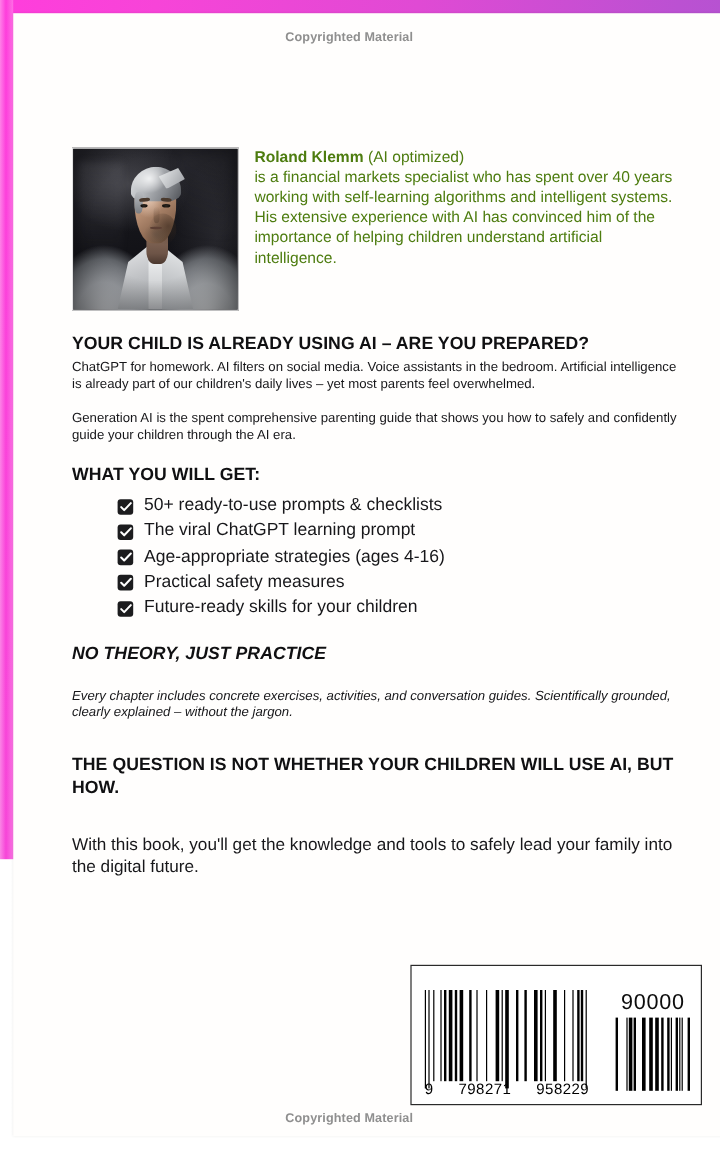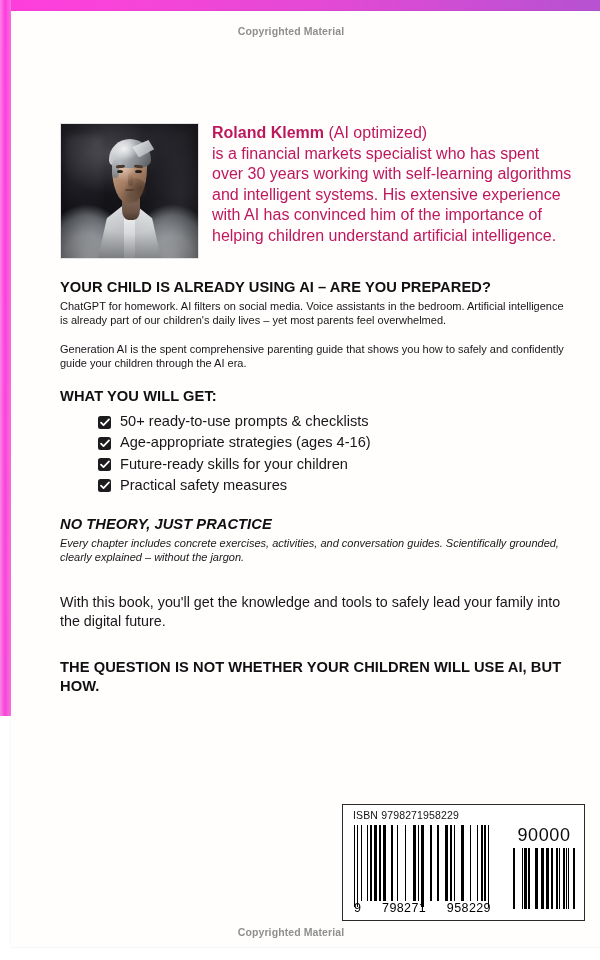--- a/index.html
+++ b/index.html
@@ -176,23 +176,23 @@
     background:radial-gradient(ellipse at 50% 60%, rgba(86,74,64,.45) 0%, rgba(86,74,64,0) 72%);
     border-radius:46%;
   }
   .ph-vignette {
     position:absolute; inset:0;
     background:radial-gradient(ellipse 86% 86% at 50% 44%, rgba(0,0,0,0) 44%, rgba(0,0,0,.55) 100%);
   }
 
   #author-bio { flex:1 1 auto; }
   #author-bio p {
-    font-size:16px;
+    font-size:13px;
     line-height:1.285;
-    color:#be185d;
+    color:#4d7c0f;
   }
   #author-bio .name { font-weight:bold; }
 
   
   .h-head {
     font-size:14.7px;
     font-weight:bold;
     letter-spacing:.05px;
     color:#101012;
   }
@@ -221,21 +221,21 @@
   .cbox {
     flex:0 0 auto;
     width:13px; height:13px;
     border-radius:2.5px;
     background:#1c1c1e;
     position:relative;
   }
   .cbox svg { position:absolute; left:1.5px; top:2px; }
 
   #sec-notheory { margin-top:21px;font-style:italic; }
-  #sec-notheory .body-p { margin-top:4px; }
+  #sec-notheory .body-p { margin-top:20px; }
   #sec-question { margin-top:27px; }
   #sec-question .h-head { line-height:1.28; }
   #sec-final    { margin-top:29px; }
   #sec-final .body-p { font-size:14.3px; line-height:1.33; }
 
   
   #barcode-box {
     position:absolute;
     left:331px; top:793px;
     width:243px; height:117px;
@@ -310,21 +310,21 @@
           <div class="ph-browR"></div>
           <div class="ph-eyeL"></div>
           <div class="ph-eyeR"></div>
           <div class="ph-nose"></div>
           <div class="ph-stubble"></div>
           <div class="ph-mouth"></div>
           <div class="ph-vignette"></div>
         </div>
 
         <div id="author-bio">
-          <p><span class="name">Roland Klemm</span><span> (AI optimized)</span><br><span>is a financial markets specialist who has spent over 30 years working with self-learning algorithms and intelligent systems. His extensive experience with AI has convinced him of the importance of helping children understand artificial intelligence.</span></p>
+          <p><span class="name">Roland Klemm</span><span> (AI optimized)</span><br><span>is a financial markets specialist who has spent over 40 years working with self-learning algorithms and intelligent systems. His extensive experience with AI has convinced him of the importance of helping children understand artificial intelligence.</span></p>
         </div>
       </div>
 
       <div id="sec-prepared">
         <div class="h-head">YOUR CHILD IS ALREADY USING AI – ARE YOU PREPARED?</div>
         <p class="body-p">ChatGPT for homework. AI filters on social media. Voice assistants in the bedroom. Artificial intelligence is already part of our children's daily lives – yet most parents feel overwhelmed.</p>
       </div>
 
       <div id="sec-genai">
         <p class="body-p">Generation AI is the spent comprehensive parenting guide that shows you how to safely and confidently guide your children through the AI era.</p>
@@ -341,58 +341,65 @@
               </svg>
             </span>
             <span>50+ ready-to-use prompts &amp; checklists</span>
           </li>
           <li>
             <span class="cbox">
               <svg width="10" height="9" viewBox="0 0 10 9" aria-hidden="true">
                 <path d="M1 4.6 L3.5 7.1 L9 1.3" stroke="#ffffff" stroke-width="1.7" fill="none" stroke-linecap="round" stroke-linejoin="round"></path>
               </svg>
             </span>
+            <span>The viral ChatGPT learning prompt</span>
+          </li>
+          <li>
+            <span class="cbox">
+              <svg width="10" height="9" viewBox="0 0 10 9" aria-hidden="true">
+                <path d="M1 4.6 L3.5 7.1 L9 1.3" stroke="#ffffff" stroke-width="1.7" fill="none" stroke-linecap="round" stroke-linejoin="round"></path>
+              </svg>
+            </span>
             <span>Age-appropriate strategies (ages 4-16)</span>
+          </li>
+          <li>
+            <span class="cbox">
+              <svg width="10" height="9" viewBox="0 0 10 9" aria-hidden="true">
+                <path d="M1 4.6 L3.5 7.1 L9 1.3" stroke="#ffffff" stroke-width="1.7" fill="none" stroke-linecap="round" stroke-linejoin="round"></path>
+              </svg>
+            </span>
+            <span>Practical safety measures</span>
           </li>
           <li>
             <span class="cbox">
               <svg width="10" height="9" viewBox="0 0 10 9" aria-hidden="true">
                 <path d="M1 4.6 L3.5 7.1 L9 1.3" stroke="#ffffff" stroke-width="1.7" fill="none" stroke-linecap="round" stroke-linejoin="round"></path>
               </svg>
             </span>
             <span>Future-ready skills for your children</span>
           </li>
-          <li>
-            <span class="cbox">
-              <svg width="10" height="9" viewBox="0 0 10 9" aria-hidden="true">
-                <path d="M1 4.6 L3.5 7.1 L9 1.3" stroke="#ffffff" stroke-width="1.7" fill="none" stroke-linecap="round" stroke-linejoin="round"></path>
-              </svg>
-            </span>
-            <span>Practical safety measures</span>
-          </li>
         </ul>
       </div>
 
       <div id="sec-notheory">
         <div class="h-head">NO THEORY, JUST PRACTICE</div>
         <p class="body-p">Every chapter includes concrete exercises, activities, and conversation guides. Scientifically grounded, clearly explained – without the jargon.</p>
       </div>
 
+      <div id="sec-question">
+        <div class="h-head">THE QUESTION IS NOT WHETHER YOUR CHILDREN WILL USE AI, BUT HOW.</div>
+      </div>
+
       <div id="sec-final">
         <p class="body-p alt-font">With this book, you'll get the knowledge and tools to safely lead your family into the digital future.</p>
       </div>
 
-      <div id="sec-question">
-        <div class="h-head">THE QUESTION IS NOT WHETHER YOUR CHILDREN WILL USE AI, BUT HOW.</div>
-      </div>
-
     </div>
 
     <div id="barcode-box">
-      <div id="isbn-label">ISBN 9798271958229</div>
 
       <div id="barcode-row">
         <div id="bars-main">
             <div class="bar" style="left: 0px; width: 0.9px; height: 82px;"></div>
             <div class="bar" style="left: 2.8px; width: 0.9px; height: 82px;"></div>
             <div class="bar" style="left: 6.6px; width: 1.9px; height: 76px;"></div>
             <div class="bar" style="left: 13.2px; width: 0.9px; height: 76px;"></div>
             <div class="bar" style="left: 16px; width: 1.9px; height: 76px;"></div>
             <div class="bar" style="left: 19.8px; width: 2.9px; height: 76px;"></div>
             <div class="bar" style="left: 24.6px; width: 2.9px; height: 76px;"></div>

